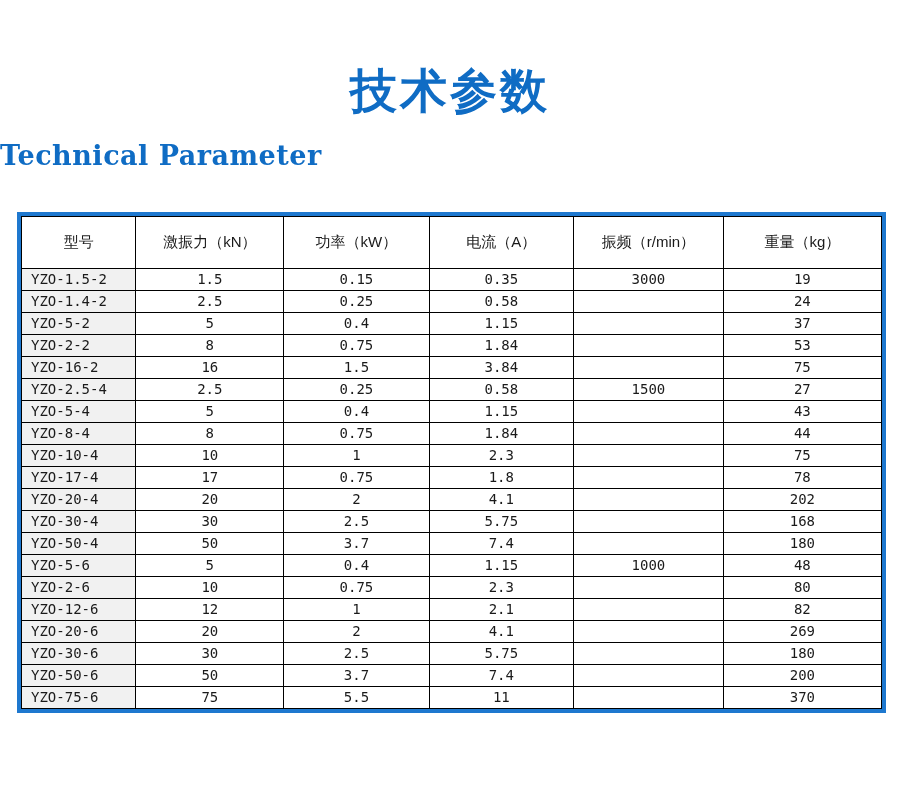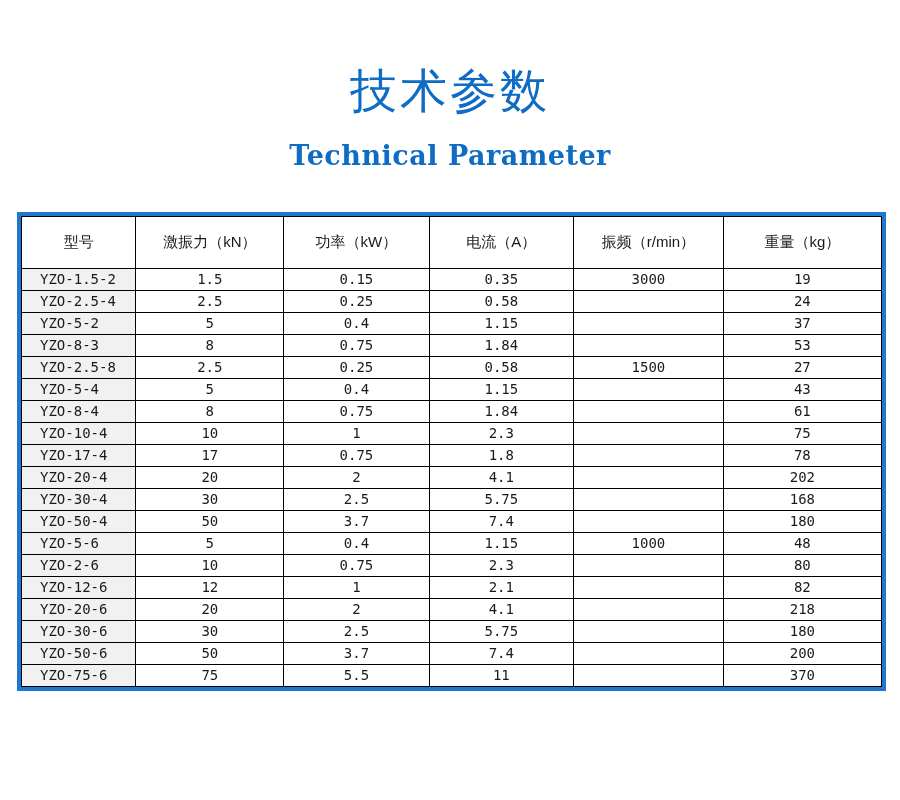--- a/index.html
+++ b/index.html
@@ -9,26 +9,26 @@
     --model-bg:#f1f1f1;
     --text:#1a1a1a;
   }
   html,body{margin:0;padding:0;}
   body{
     width:900px;height:800px;background:#ffffff;overflow:hidden;
     font-family:"Liberation Sans",sans-serif;color:var(--text);
   }
   .page-title{
     margin:60px 0 0 0;text-align:center;
-    font-size:47px;font-weight:normal;letter-spacing:3px;
+    font-size:47px;font-weight:bold;letter-spacing:3px;
     color:var(--accent);
     font-family:"Liberation Sans",sans-serif;
   }
   .page-subtitle{
-    margin:17px 0 0 0;text-align:center;
+    margin:17px 0 0 0;text-align:left;
     font-size:27px;font-weight:bold;letter-spacing:0.5px;
     color:var(--accent);
     font-family:"DejaVu Serif","Liberation Serif",serif;
   }
   .table-wrap{
     margin:41px 14px 0 17px;
     border:4px solid var(--table-border);
   }
   table{
     width:100%;border-collapse:collapse;table-layout:fixed;border-radius:9px;
@@ -44,21 +44,21 @@
     font-size:15px;font-weight:normal;text-align:center;
     background:#ffffff;padding:0;
   }
   td{
     height:21px;line-height:21px;border:1px solid var(--grid);
     font-size:14px;text-align:center;padding:0;
     font-family:"DejaVu Sans Mono","Liberation Mono",monospace;
     white-space:nowrap;overflow:hidden;
   }
   td.model{
-    background:var(--model-bg);text-align:left;padding-left:18px;
+    background:var(--model-bg);text-align:left;padding-left:9px;
   }
 </style>
 </head>
 <body>
 
 <h1 class="page-title">技术参数</h1>
 <h2 class="page-subtitle">Technical Parameter</h2>
 
 <div class="table-wrap">
   <table>
@@ -84,49 +84,57 @@
   <tr>
     <td class="model">YZO-1.5-2</td>
     <td>1.5</td>
     <td>0.15</td>
     <td>0.35</td>
     <td>3000</td>
     <td>19</td>
   </tr>
 
   <tr>
-    <td class="model">YZO-2.5-4</td>
+    <td class="model">YZO-1.4-2</td>
     <td>2.5</td>
     <td>0.25</td>
     <td>0.58</td>
     <td></td>
     <td>24</td>
   </tr>
 
   <tr>
     <td class="model">YZO-5-2</td>
     <td>5</td>
     <td>0.4</td>
     <td>1.15</td>
     <td></td>
     <td>37</td>
   </tr>
 
   <tr>
-    <td class="model">YZO-8-3</td>
+    <td class="model">YZO-2-2</td>
     <td>8</td>
     <td>0.75</td>
     <td>1.84</td>
     <td></td>
     <td>53</td>
   </tr>
 
-
-  <tr>
-    <td class="model">YZO-2.5-8</td>
+  <tr>
+    <td class="model">YZO-16-2</td>
+    <td>16</td>
+    <td>1.5</td>
+    <td>3.84</td>
+    <td></td>
+    <td>75</td>
+  </tr>
+
+  <tr>
+    <td class="model">YZO-2.5-4</td>
     <td>2.5</td>
     <td>0.25</td>
     <td>0.58</td>
     <td>1500</td>
     <td>27</td>
   </tr>
 
   <tr>
     <td class="model">YZO-5-4</td>
     <td>5</td>
@@ -135,21 +143,21 @@
     <td></td>
     <td>43</td>
   </tr>
 
   <tr>
     <td class="model">YZO-8-4</td>
     <td>8</td>
     <td>0.75</td>
     <td>1.84</td>
     <td></td>
-    <td>61</td>
+    <td>44</td>
   </tr>
 
   <tr>
     <td class="model">YZO-10-4</td>
     <td>10</td>
     <td>1</td>
     <td>2.3</td>
     <td></td>
     <td>75</td>
   </tr>
@@ -218,21 +226,21 @@
     <td></td>
     <td>82</td>
   </tr>
 
   <tr>
     <td class="model">YZO-20-6</td>
     <td>20</td>
     <td>2</td>
     <td>4.1</td>
     <td></td>
-    <td>218</td>
+    <td>269</td>
   </tr>
 
   <tr>
     <td class="model">YZO-30-6</td>
     <td>30</td>
     <td>2.5</td>
     <td>5.75</td>
     <td></td>
     <td>180</td>
   </tr>

